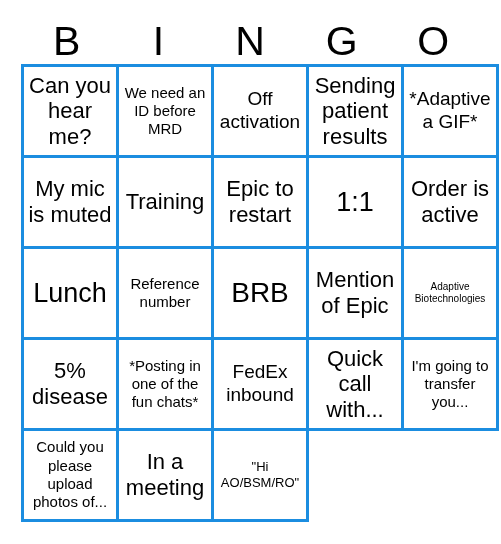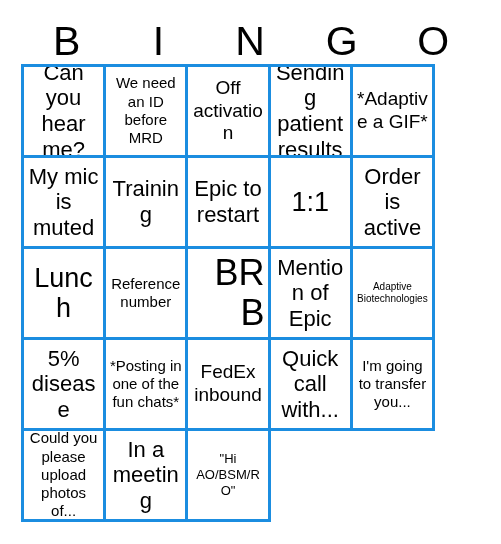--- a/index.html
+++ b/index.html
@@ -41,21 +41,21 @@
     color: #000000;
     letter-spacing: 0px;
     font-family: "Liberation Sans", sans-serif;
   }
 
   
   .grid {
     position: absolute;
     left: 21px;
     top: 64px;
-    width: 414px;
+    width: 478px;
     height: 458px;
     box-sizing: border-box;
     border-top: 3px solid #1b8de0;
     border-left: 3px solid #1b8de0;
     display: grid;
     grid-template-columns: repeat(5, 1fr);
     grid-template-rows: repeat(5, 1fr);
     background: #ffffff;
   }
 
@@ -77,21 +77,21 @@
     width: 100%;
     text-align: center;
     color: #000000;
     font-family: "Liberation Sans", sans-serif;
     word-wrap: break-word;
     overflow-wrap: break-word;
     hyphens: none;
   }
 
   
-  .fs-xxl .cell-text { font-size: 36px; line-height: 1.1; text-align: right; }
+  .fs-xxl .cell-text { font-size: 28px; line-height: 1.1; }
   .fs-xl  .cell-text { font-size: 27px; line-height: 1.12; }
   .fs-lg  .cell-text { font-size: 22px; line-height: 1.16; }
   .fs-md  .cell-text { font-size: 19px; line-height: 1.2; }
   .fs-sm  .cell-text { font-size: 15px; line-height: 1.22; }
   .fs-xs  .cell-text { font-size: 13px; line-height: 1.24; }
   .fs-xxs .cell-text { font-size: 10px; line-height: 1.25; }
 </style>
 </head>
 <body>
 

